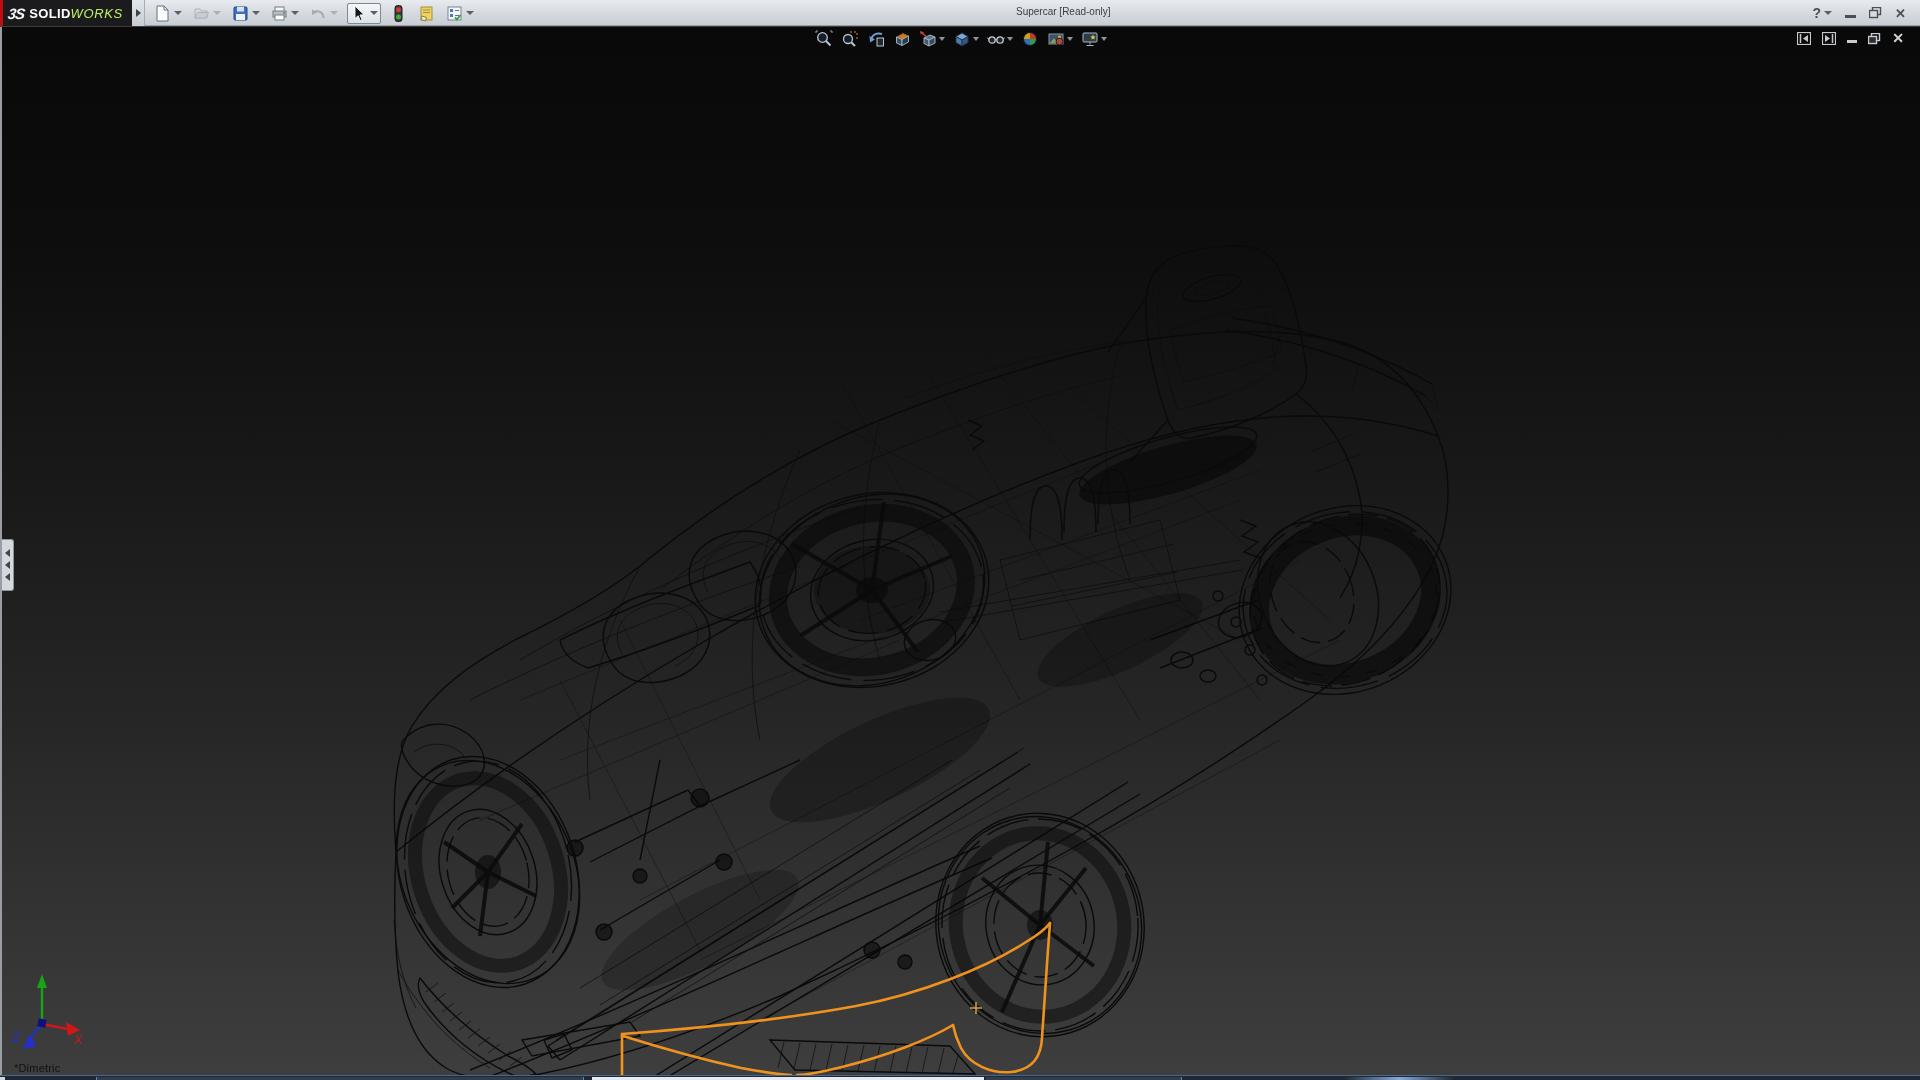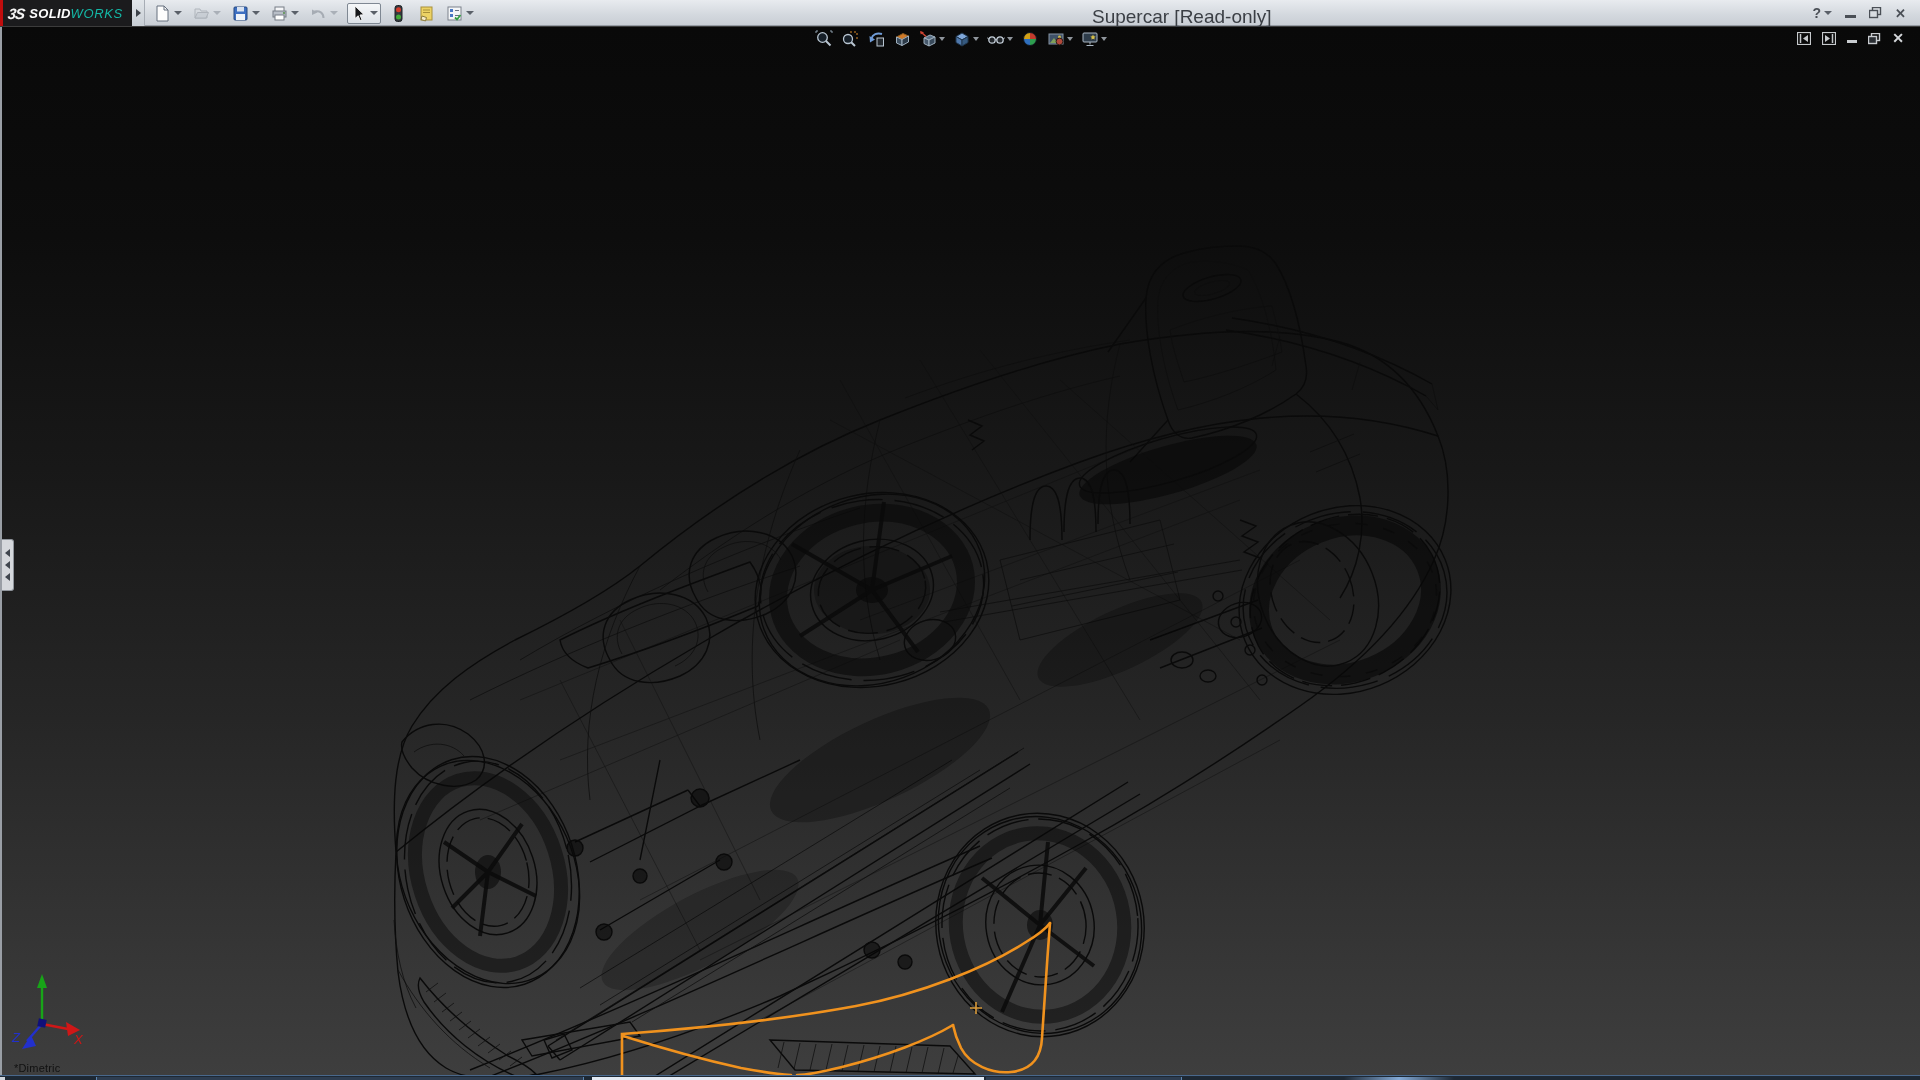--- a/index.html
+++ b/index.html
@@ -5,34 +5,34 @@
   * { margin:0; padding:0; box-sizing:border-box; }
   html,body { width:1920px; height:1080px; overflow:hidden; font-family:"Liberation Sans",sans-serif; background:#3c3c3c; position:relative; }
 
   
   .titlebar { position:absolute; top:0; left:0; width:1920px; height:26px;
     background:linear-gradient(#e8ebef,#d3d8de 60%,#c9ced5); border-bottom:1px solid #959ba3; z-index:30; }
   .logoblock { position:absolute; left:0; top:0; width:132px; height:26px; background:#1b1b1d;
     display:flex; align-items:center; padding-left:8px; }
   .logoblock::before { content:""; position:absolute; left:0; top:0; width:3px; height:26px; background:#c00d0d; }
   .logo3s { color:#f4f4f4; font-style:italic; font-weight:bold; font-size:15px; margin-right:5px; letter-spacing:-1px; transform:skewX(-8deg); }
-  .brandbold { color:#ffffff; font-style:italic; font-weight:bold; font-size:13px; letter-spacing:.3px; }
-  .brandlight { color:#14b8a6; font-style:italic; font-weight:normal; font-size:13px; letter-spacing:.6px; }
+  .brandbold { color:#ffffff; font-weight:bold; font-size:13px; letter-spacing:.3px; }
+  .brandlight { color:#bef264; font-style:italic; font-weight:normal; font-size:13px; letter-spacing:.6px; }
   .menuexpand { position:absolute; left:132px; top:0; width:13px; height:26px;
     background:linear-gradient(#e2e6ea,#c7cdd4); border-right:1px solid #a7adb5; cursor:pointer; }
   .menuexpand i { position:absolute; left:4px; top:9px; width:0; height:0;
     border-left:5px solid #3d4249; border-top:4px solid transparent; border-bottom:4px solid transparent; }
 
   .stdtoolbar { position:absolute; left:152px; top:0; height:26px; display:flex; align-items:center; gap:7px; }
   .tool { display:flex; align-items:center; gap:3px; padding:1px 2px; cursor:pointer; }
   .tool.pressed { background:linear-gradient(#f5f7f9,#dde2e8); border:1px solid #7f8893; border-radius:2px; }
   .dd { width:0; height:0; border-left:4px solid transparent; border-right:4px solid transparent; border-top:4px solid #5a6069; }
   .dd.dis { border-top-color:#aab0b8; }
 
-  .wintitle { position:absolute; left:1092px; top:6px; font-size:19px; color:#3b3f45; white-space:nowrap; }
+  .wintitle { position:absolute; left:1016px; top:6px; font-size:10px; color:#3b3f45; white-space:nowrap; }
 
   .tbctrls { position:absolute; right:14px; top:0; height:26px; display:flex; align-items:center; gap:13px; }
   .helpq { font-size:14px; font-weight:bold; color:#4a4f56; cursor:pointer; display:flex; align-items:center; gap:3px; }
   .minbar { width:11px; height:3px; background:#4a4f56; margin-top:7px; cursor:pointer; }
   .xglyph { font-size:13px; font-weight:bold; color:#4a4f56; cursor:pointer; }
 
   
   .viewport { position:absolute; top:27px; left:0; width:1920px; height:1048px;
     background:linear-gradient(#090909 0%,#0d0d0d 20%,#181818 42%,#262626 66%,#343434 86%,#3e3e3e 100%);
     border-left:2px solid #999ea5; overflow:hidden; }

